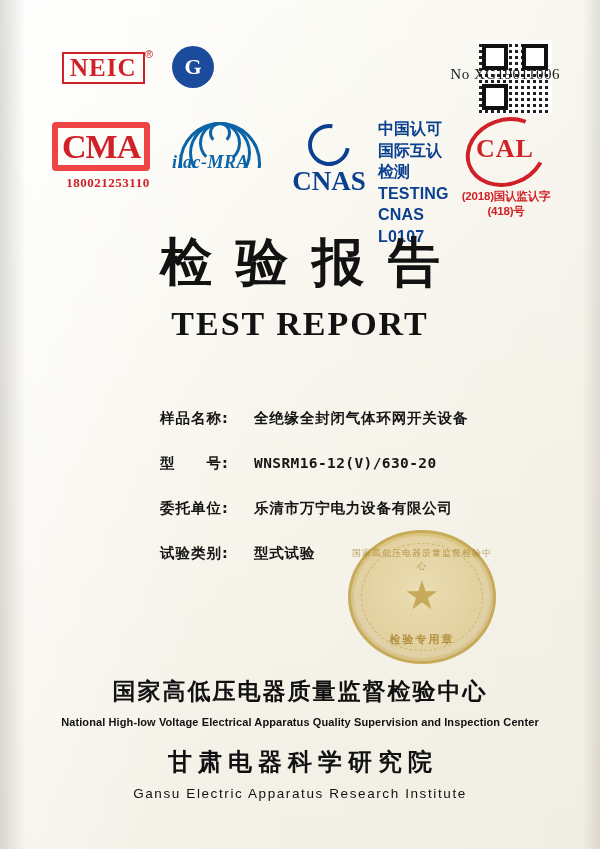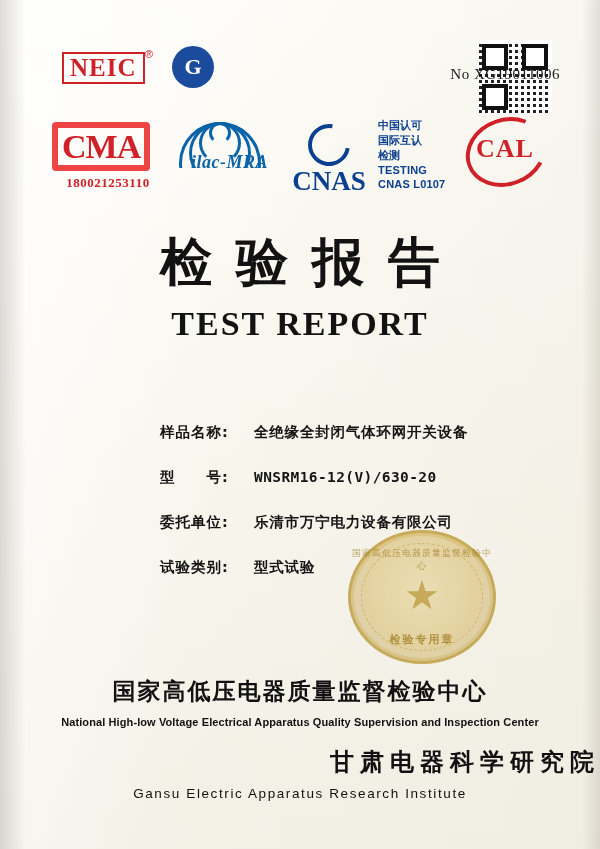--- a/index.html
+++ b/index.html
@@ -153,21 +153,21 @@
     font-weight: bold;
     color: #cf2127;
     letter-spacing: 0.5px;
     text-align: center;
   }
   .ilac {
     position: absolute;
     left: 172px;
     top: 4px;
     width: 96px;
-    text-align: right;
+    text-align: left;
   }
   .ilac-arcs {
     position: relative;
     height: 52px;
     width: 90px;
     margin: 0 auto;
     overflow: hidden;
   }
   .ilac-arcs i {
     position: absolute;
@@ -213,21 +213,21 @@
     font-weight: bold;
     color: #0b3f8f;
     letter-spacing: 0px;
     line-height: 1;
   }
   .cnas-side {
     position: absolute;
     left: 378px;
     top: 6px;
     width: 96px;
-    font-size: 11px;
+    font-size: 16px;
     font-weight: bold;
     color: #0b3f8f;
     line-height: 1.35;
   }
   .cnas-side .en { letter-spacing: 0.2px; }
   .cac {
     position: absolute;
     right: 40px;
     top: 6px;
     width: 108px;
@@ -282,21 +282,21 @@
     font-size: 34px;
     font-weight: bold;
     letter-spacing: 2px;
     color: #121212;
   }
 
   
   .fields {
     position: absolute;
     left: 160px;
-    top: 423px;
+    top: 409px;
     width: 360px;
   }
   .field {
     display: flex;
     align-items: baseline;
     margin-bottom: 26px;
     font-size: 14.5px;
     color: #151515;
   }
   .field .lbl {
@@ -391,21 +391,20 @@
     letter-spacing: 0.1px;
   }
   .inst-cn {
     margin-top: 18px;
     font-family: "DejaVu Sans", sans-serif;
     font-size: 24px;
     font-weight: bold;
     letter-spacing: 6px;
     text-indent: 6px;
     color: #111;
-    text-align: right;
   }
   .inst-en {
     margin-top: 8px;
     font-family: "Liberation Sans", sans-serif;
     font-size: 13.5px;
     color: #111;
     letter-spacing: 1.6px;
   }
 </style>
 </head>
@@ -454,20 +453,21 @@
       <div>国际互认</div>
       <div>检测</div>
       <div class="en">TESTING</div>
       <div class="en">CNAS L0107</div>
     </div>
 
     <div class="cac">
       <div class="cac-circle">
         <div class="cac-letters">CAL</div>
       </div>
+      <div class="cac-num">(2018)国认监认字(418)号</div>
     </div>
   </div>
 
   <div class="title-cn">检验报告</div>
   <div class="title-en">TEST REPORT</div>
 
   <div class="fields">
     <div class="field">
       <span class="lbl">样品名称:</span>
       <span class="val-cn">全绝缘全封闭气体环网开关设备</span>

